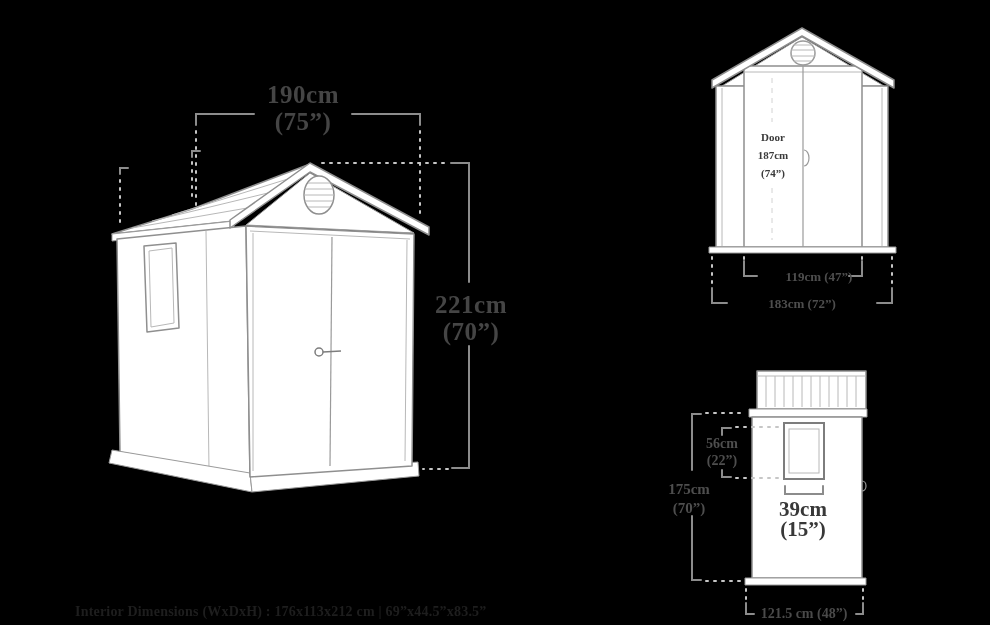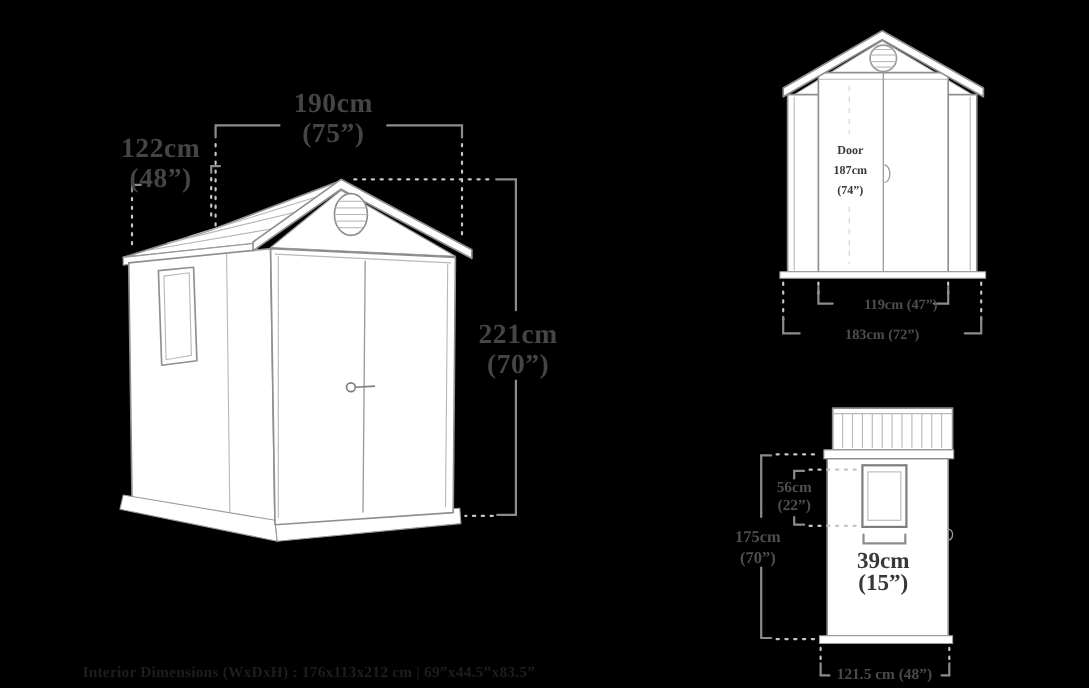--- a/index.html
+++ b/index.html
@@ -152,24 +152,20 @@
       <path class="dot" d="M746,589 V601 M863,589 V601"></path>
       <path class="dim" d="M746,603 V614 H754 M856,614 H863 V603"></path>
     </g>
   </svg>
 
   <div class="lbl big" style="left:223px; top:81px; width:160px;">
     <div>190cm</div>
     <div>(75”)</div>
   </div>
 
-  <div class="lbl big" style="left:66px; top:122px; width:160px;">
-    <div>122cm</div>
-    <div>(48”)</div>
-  </div>
 
   <div class="lbl big" style="left:391px; top:291px; width:160px;">
     <div>221cm</div>
     <div>(70”)</div>
   </div>
 
   <div class="lbl med" style="left:713px; top:128px; width:120px;">
     <div>Door</div>
     <div>187cm</div>
     <div>(74”)</div>

